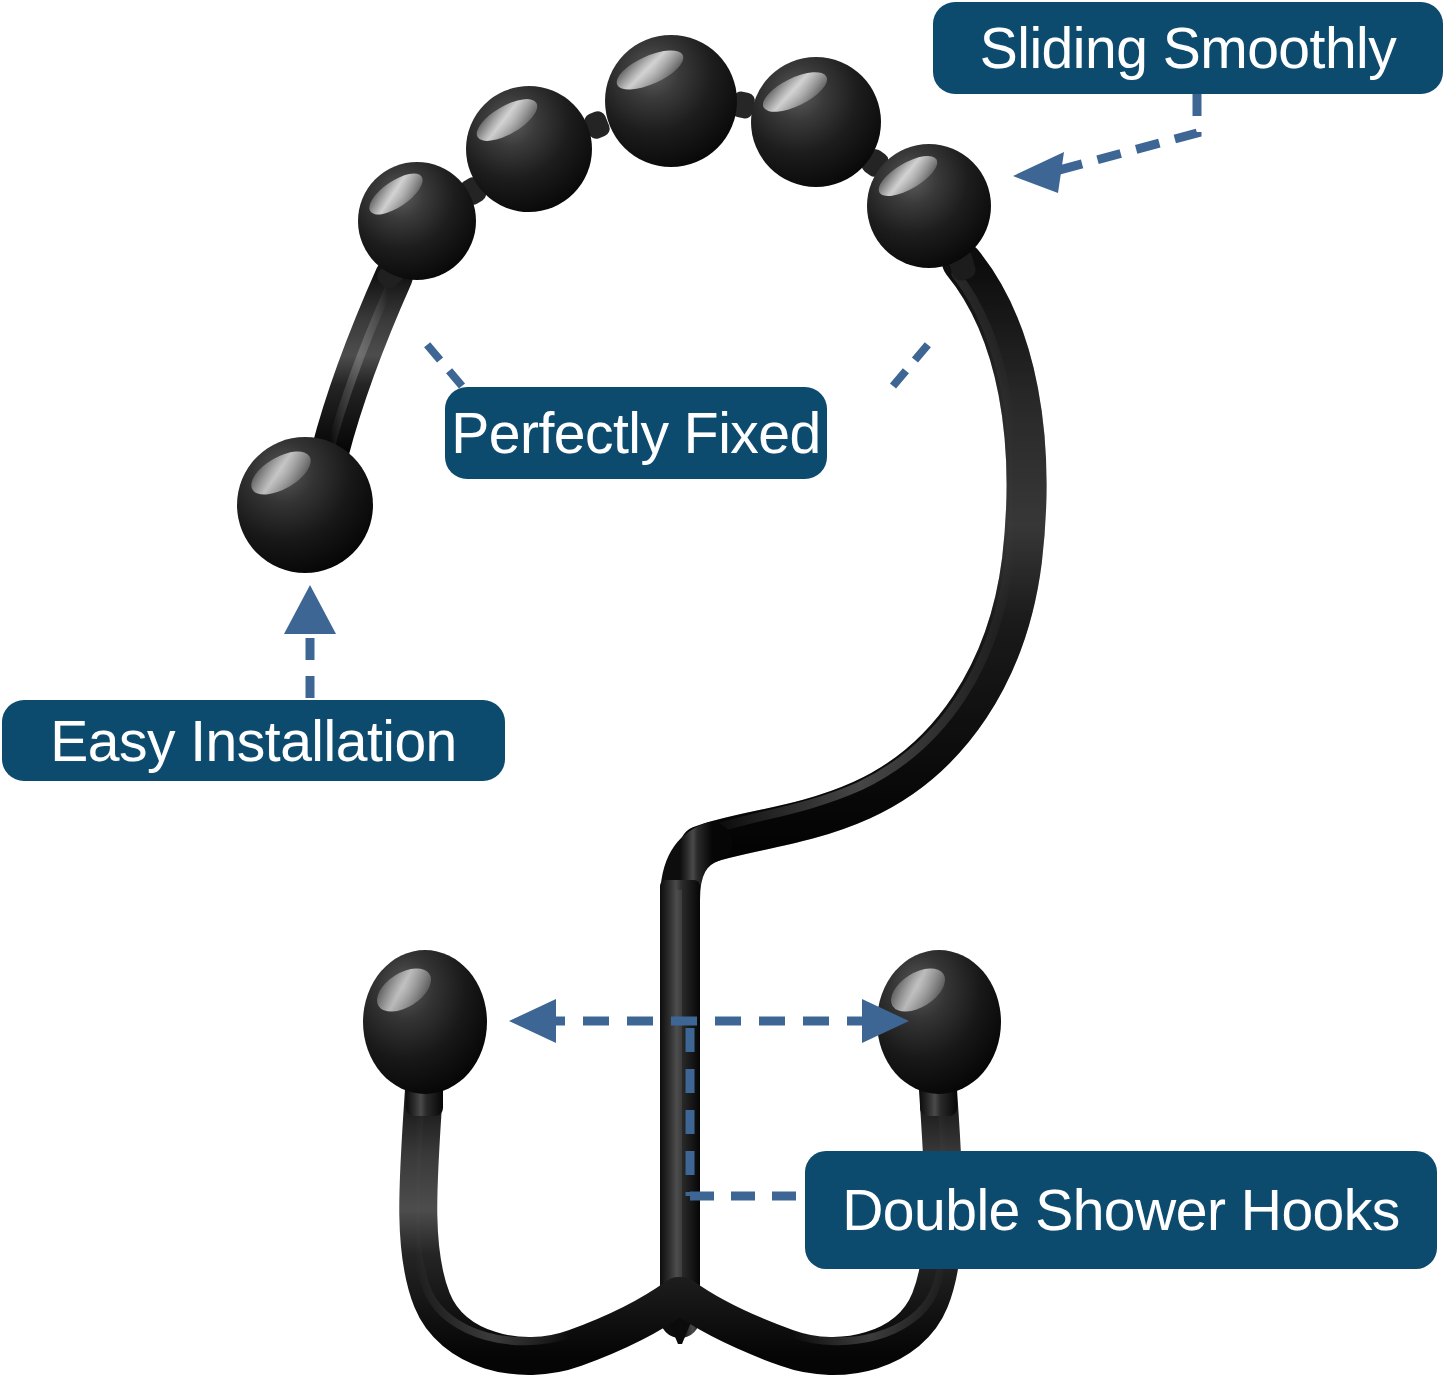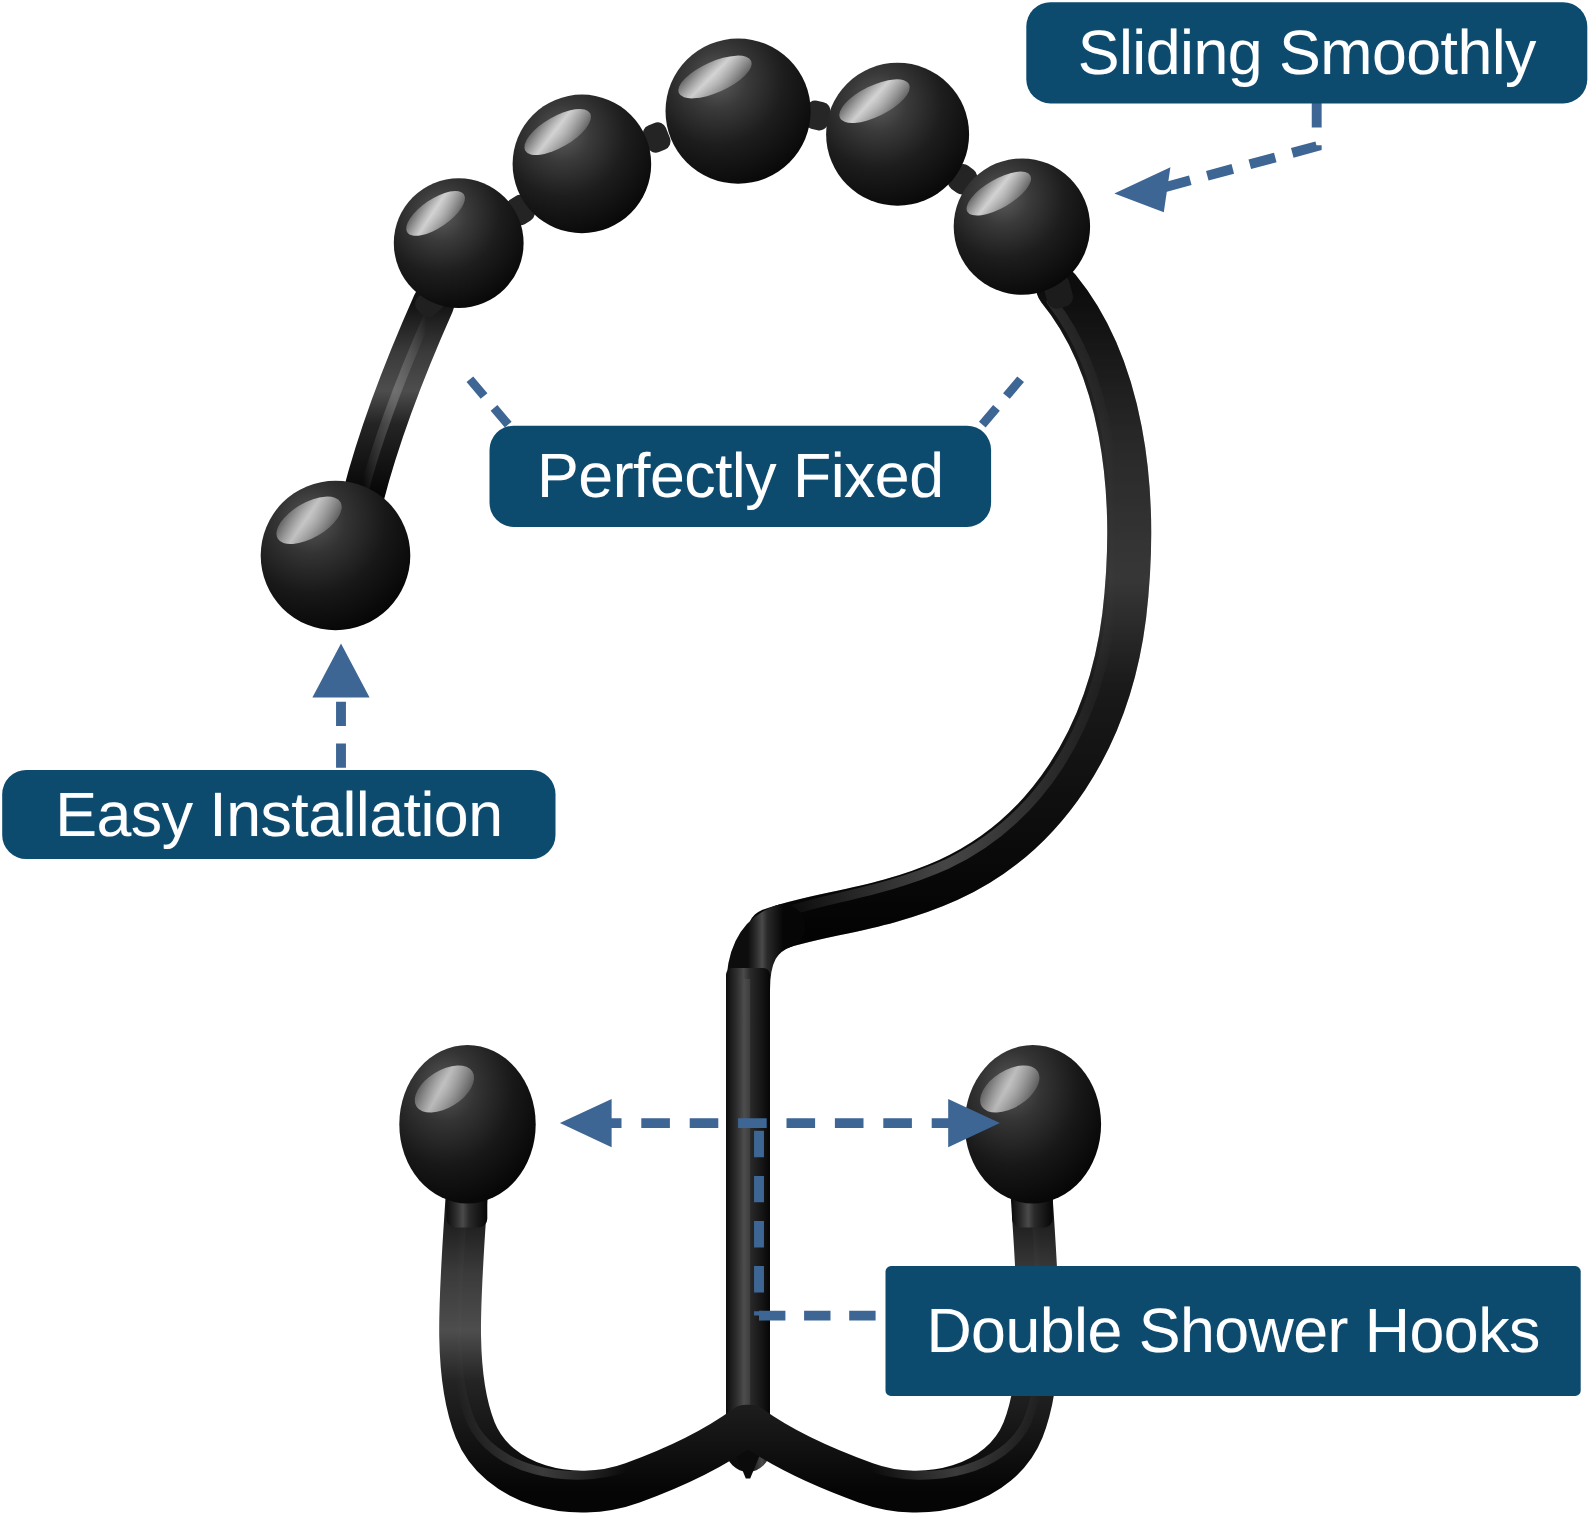--- a/index.html
+++ b/index.html
@@ -19,30 +19,30 @@
     letter-spacing:-0.5px;
     white-space:nowrap;
     box-sizing:border-box;
     text-shadow:0 0 1px rgba(255,255,255,.25);
   }
   #badge-sliding{
     left:933px;top:2px;width:510px;height:92px;
     border-radius:22px;font-size:57px;padding:0 16px;
   }
   #badge-fixed{
-    left:445px;top:387px;width:456px;height:92px;
+    left:445px;top:387px;width:382px;height:92px;
     border-radius:22px;font-size:57px;padding:0 32px;
   }
   #badge-easy{
     left:2px;top:700px;width:503px;height:81px;
     border-radius:22px;font-size:57px;padding:0 14px;
   }
   #badge-double{
     left:805px;top:1151px;width:632px;height:118px;
-    border-radius:5px;font-size:57px;padding:0 18px;
+    border-radius:21px;font-size:57px;padding:0 18px;
   }
 </style>
 </head>
 <body>
 
 <div id="stage">
 
   <svg class="layer" viewBox="0 0 1445 1397" aria-hidden="true">
     <defs>
 

